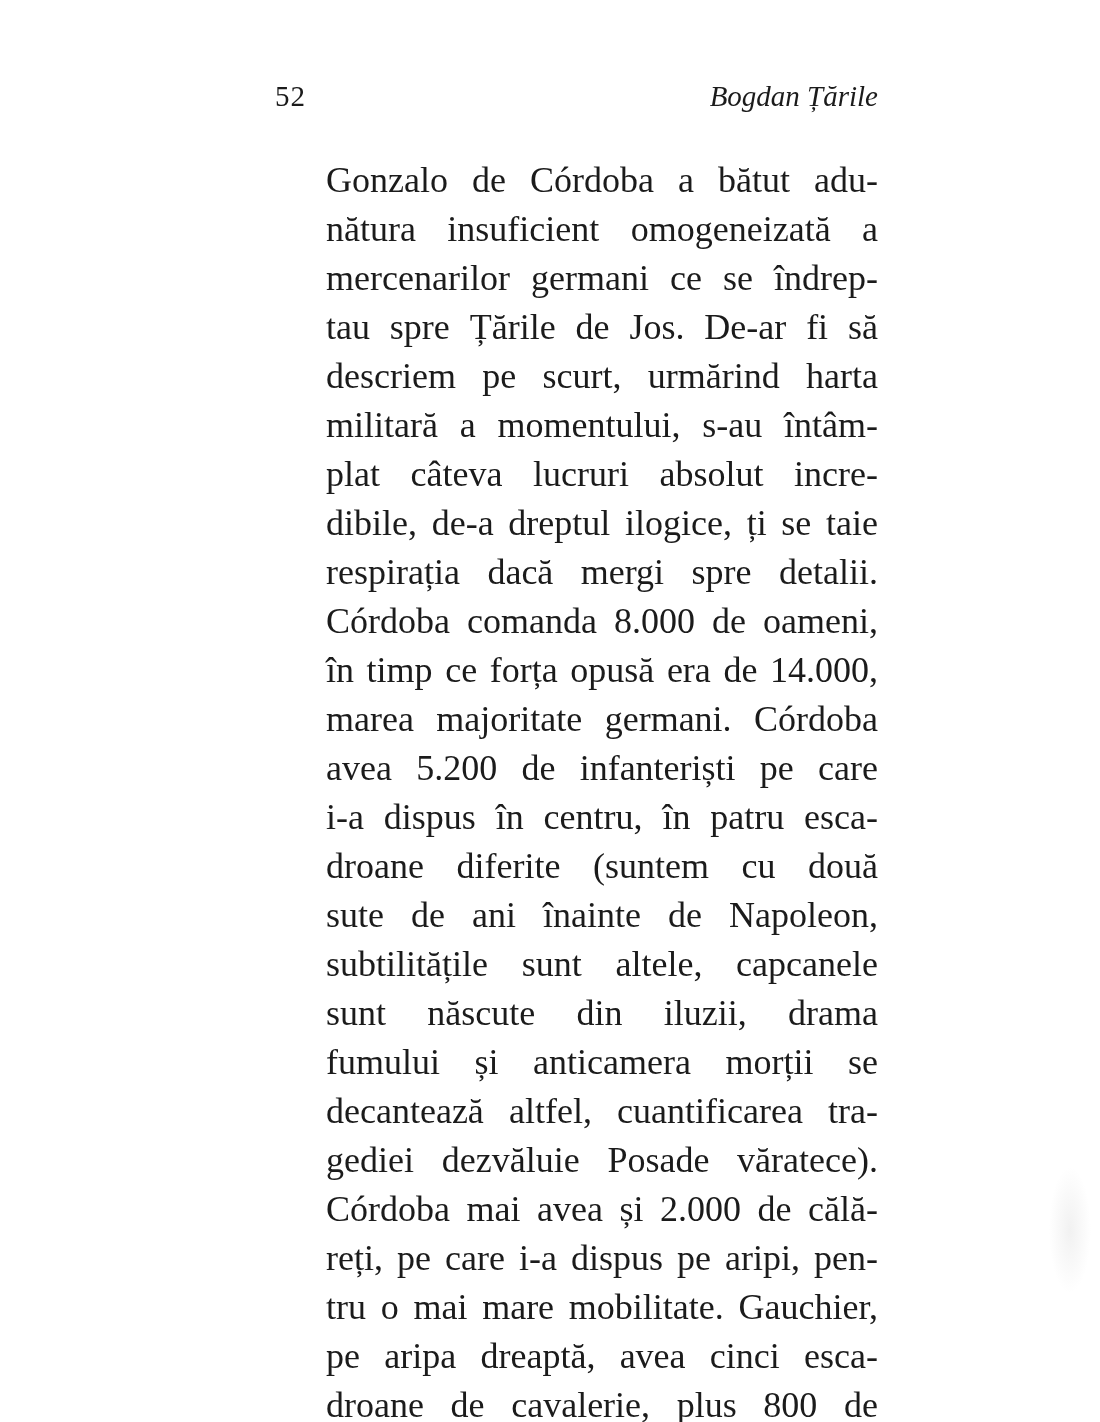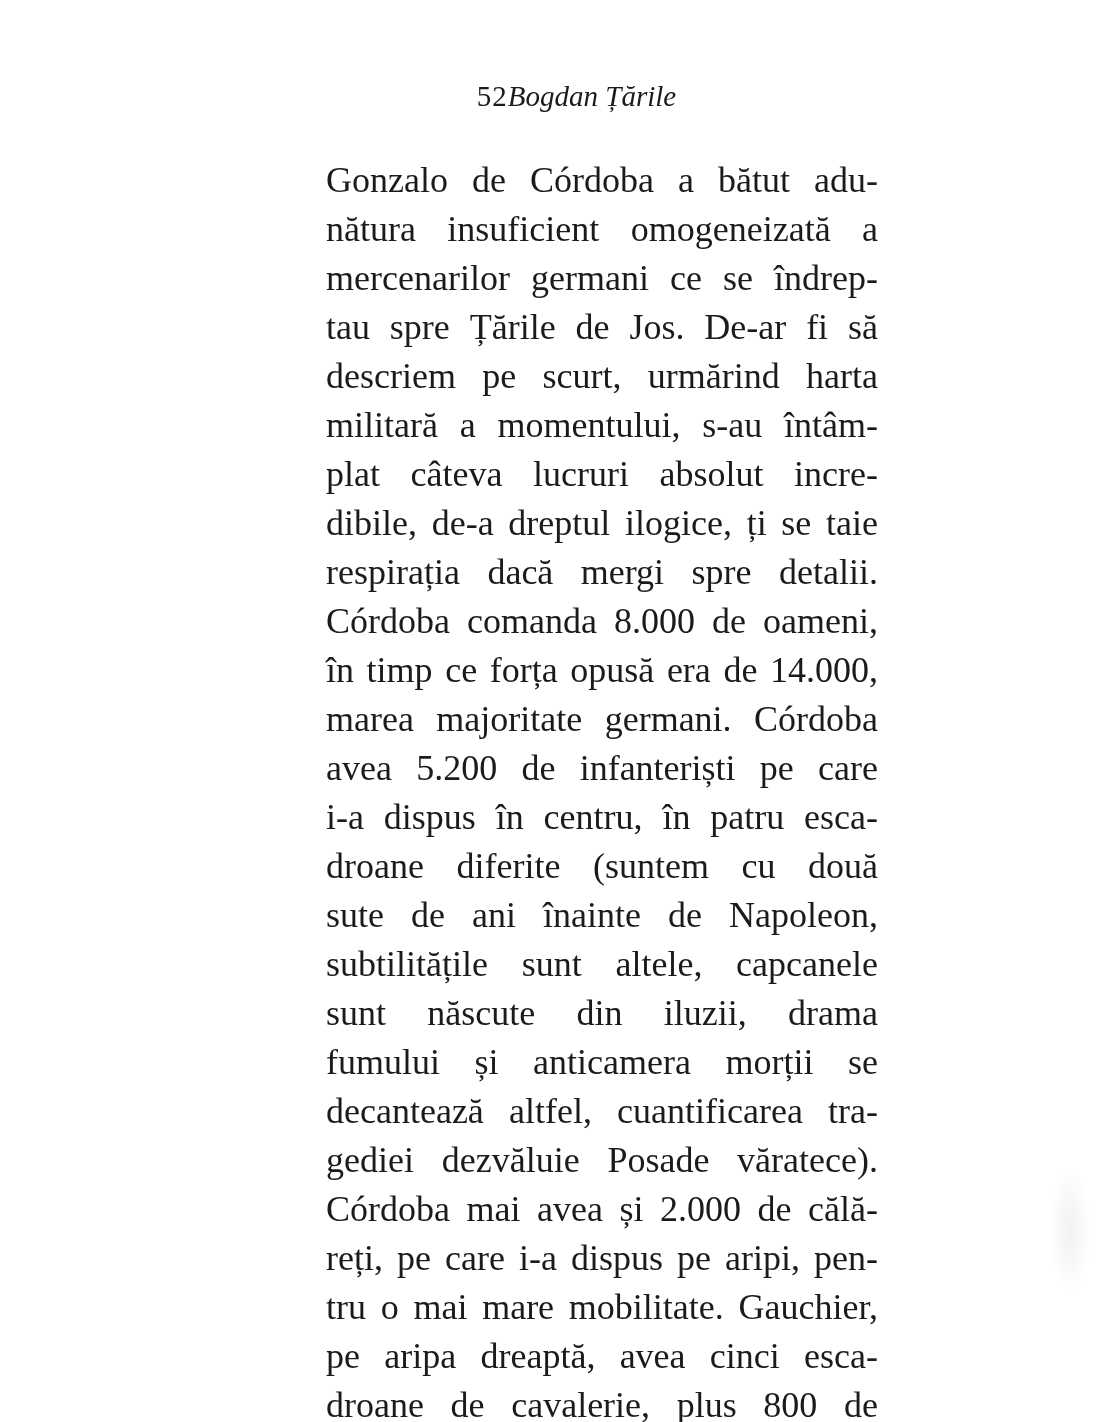--- a/index.html
+++ b/index.html
@@ -16,21 +16,21 @@
     color: #1b1b1b;
     font-family: "Liberation Serif", serif;
     overflow: hidden;
   }
   .running-head {
     position: absolute;
     top: 80px;
     left: 275px;
     width: 603px; 
     display: flex;
-    justify-content: center;
+    justify-content: space-between;
     align-items: baseline;
     font-size: 29px;
     line-height: 32px;
   }
   .page-number {
     font-style: normal;
     letter-spacing: 1px;
   }
   .author-name {
     font-style: italic;

